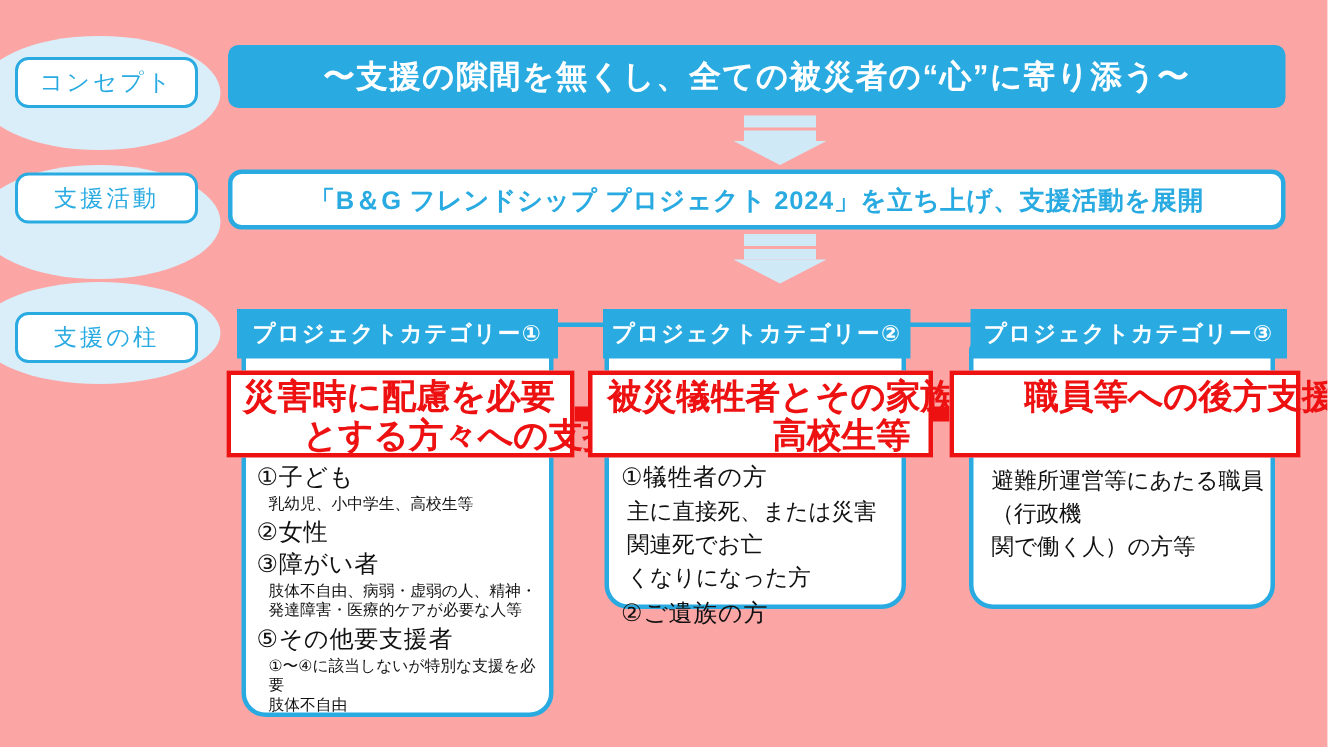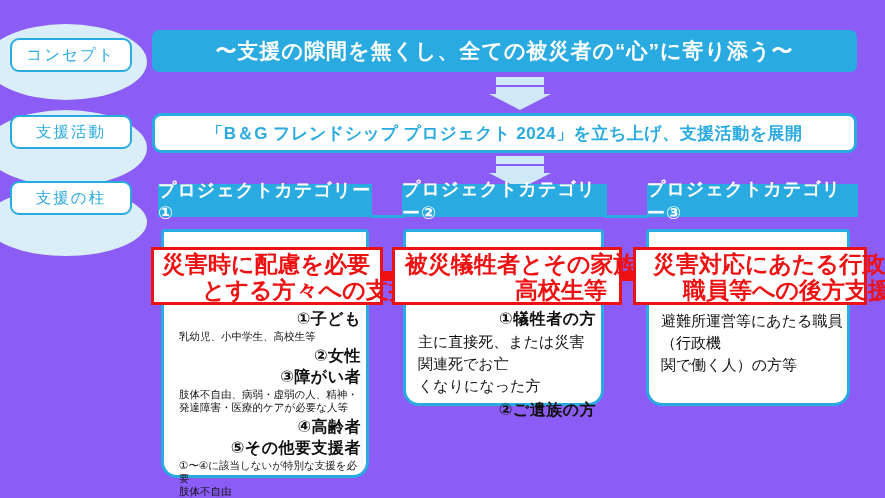--- a/index.html
+++ b/index.html
@@ -1,20 +1,20 @@
 <!DOCTYPE html>
 <html style="--blue: #29abe2; --pale: #d9eef8; --arrow: #cfeaf6; --red: #ee1111;"><head>
 <meta charset="utf-8">
 <style>
   :root{
     --blue:#29abe2; --pale:#d9eef8; --arrow:#cfeaf6; --red:#ee1111;
   }
   html,body{margin:0;padding:0;background:#fff;}
   body{font-family:"Liberation Sans","DejaVu Sans",sans-serif;}
-  .stage{position:relative;width:885px;height:498px;background:#8b5cf6;overflow:hidden;}
+  .stage{position:relative;width:885px;height:498px;background:#fca5a5;overflow:hidden;}
 
   .ellipse{position:absolute;background:var(--pale);border-radius:50%;}
 
   .tag{position:absolute;left:10px;width:122px;height:34px;background:#fff;
        border:2px solid var(--blue);border-radius:9px;color:var(--blue);
        font-size:15.5px;letter-spacing:2px;display:flex;align-items:center;
        justify-content:center;box-sizing:border-box;}
 
   .banner{position:absolute;left:152px;top:30px;width:705px;height:42px;
           background:var(--blue);border-radius:7px;color:#fff;font-size:21px;
@@ -26,38 +26,38 @@
           color:var(--blue);font-size:17px;font-weight:bold;letter-spacing:.5px;
           display:flex;align-items:center;justify-content:center;box-sizing:border-box;}
 
   .down-arrow{position:absolute;left:489px;width:62px;}
   .down-arrow .bar{height:8px;margin:0 7px;background:var(--arrow);}
   .down-arrow .gap{height:2px;}
   .down-arrow .body{height:7px;margin:0 7px;background:var(--arrow);}
   .down-arrow .tri{width:0;height:0;border-left:31px solid transparent;
                    border-right:31px solid transparent;border-top:16px solid var(--arrow);}
 
-  .col-header{position:absolute;top:184px;height:33px;background:var(--blue);
-          color:#fff;font-size:18px;font-weight:bold;letter-spacing:1px;
+  .col-header{position:absolute;top:206px;height:33px;background:var(--blue);
+          color:#fff;font-size:15px;font-weight:bold;letter-spacing:1px;
           display:flex;align-items:center;justify-content:center;box-sizing:border-box;z-index:3;}
   .col-box{position:absolute;top:229px;background:#fff;border:3px solid var(--blue);
           border-radius:4px 4px 16px 16px;box-sizing:border-box;z-index:1;}
   .conn-blue{position:absolute;top:215px;height:3px;background:var(--blue);z-index:2;}
   .conn-red{position:absolute;top:271px;height:10px;background:var(--red);z-index:4;}
 
   .hl-box{position:absolute;top:247px;height:58px;background:#fff;border:3px solid var(--red);
           color:var(--red);font-weight:bold;font-size:23px;line-height:26px;
           box-sizing:border-box;padding-top:1px;z-index:5;}
   .hl-line{white-space:nowrap;}
   .hl-c0 .l1{margin-left:8px;}  .hl-c0 .l2{margin-left:48px;}
   .hl-c1 .l1{margin-left:10px;} .hl-c1 .l2{text-align:right;margin-right:12px;}
   .hl-c2 .l1{margin-left:17px;} .hl-c2 .l2{margin-left:47px;}
 
   .col-list{position:absolute;top:308px;color:#111;z-index:6;}
-  .item-title{font-size:16px;font-weight:bold;line-height:21px;letter-spacing:.5px;margin:0;text-align:right;}
+  .item-title{font-size:16px;font-weight:normal;line-height:21px;letter-spacing:.5px;margin:0;}
   .item-note{font-size:10.5px;line-height:13px;margin:1px 0 2px 8px;white-space:pre-line;}
   .item-note.note-wide{line-height:22px;margin:2px 0 2px 4px;font-size:15px;font-family:Liberation Serif, serif;}
 </style>
 </head>
 <body>
 
 <div class="stage">
 
   <div class="ellipse" style="left:-15px;top:24px;width:162px;height:76px;"></div>
   <div class="ellipse" style="left:-15px;top:110px;width:162px;height:76px;"></div>
@@ -76,21 +76,21 @@
   <div class="tag" style="top:115px;">支援活動</div>
   <div class="activity-box">「B＆G フレンドシップ プロジェクト 2024」を立ち上げ、支援活動を展開</div>
 
   <div class="down-arrow" style="top:156px;">
     <div class="bar"></div>
       <div class="gap"></div>
       <div class="body"></div>
       <div class="tri"></div>
   </div>
 
-  <div class="tag" style="top:181px;font-family:Liberation Serif, serif;">支援の柱</div>
+  <div class="tag" style="top:208px;font-family:Liberation Serif, serif;">支援の柱</div>
 
   <div class="conn-blue" style="left:370px;width:34px;"></div>
   <div class="conn-blue" style="left:605px;width:44px;"></div>
 
   <div class="conn-red" style="left:378px;width:18px;"></div>
   <div class="conn-red" style="left:617px;width:21px;"></div>
 
   <div>
       <div class="col-box" style="left: 161px; width: 208px; height: 249px;"></div>
       <div class="col-header" style="left: 158px; width: 214px;">プロジェクトカテゴリー①</div>
@@ -98,41 +98,39 @@
         <div class="hl-line l1">災害時に配慮を必要</div>
         <div class="hl-line l2">とする方々への支援</div>
       </div>
       <div class="col-list" style="left: 171px; width: 190px;">
         <div class="item-title">①子ども</div>
         <div class="item-note">乳幼児、小中学生、高校生等</div>
         <div class="item-title">②女性</div>
         <div class="item-title">③障がい者</div>
         <div class="item-note">肢体不自由、病弱・虚弱の人、精神・
 発達障害・医療的ケアが必要な人等</div>
-        <div class="item-title">④高齢者</div>
         <div class="item-title">⑤その他要支援者</div>
         <div class="item-note">①〜④に該当しないが特別な支援を必要
 肢体不自由</div>
       </div>
       <div class="col-box" style="left: 403px; width: 201px; height: 177px;"></div>
       <div class="col-header" style="left: 402px; width: 205px;">プロジェクトカテゴリー②</div>
       <div class="hl-box hl-c1" style="left: 392px; width: 230px;">
         <div class="hl-line l1">被災犠牲者とその家族</div>
         <div class="hl-line l2">高校生等</div>
       </div>
       <div class="col-list" style="left: 414px; width: 182px;">
         <div class="item-title">①犠牲者の方</div>
         <div class="item-note note-wide">主に直接死、または災害関連死でお亡
 くなりになった方</div>
         <div class="item-title">②ご遺族の方</div>
       </div>
       <div class="col-box" style="left: 646px; width: 204px; height: 177px;"></div>
       <div class="col-header" style="left: 647px; width: 211px;">プロジェクトカテゴリー③</div>
       <div class="hl-box hl-c2" style="left: 633px; width: 234px;">
-        <div class="hl-line l1">災害対応にあたる行政</div>
         <div class="hl-line l2">職員等への後方支援</div>
       </div>
       <div class="col-list" style="left: 657px; width: 186px;">
         <div class="item-note note-wide">避難所運営等にあたる職員（行政機
 関で働く人）の方等</div>
       </div>
     </div>
 
 </div>
 

